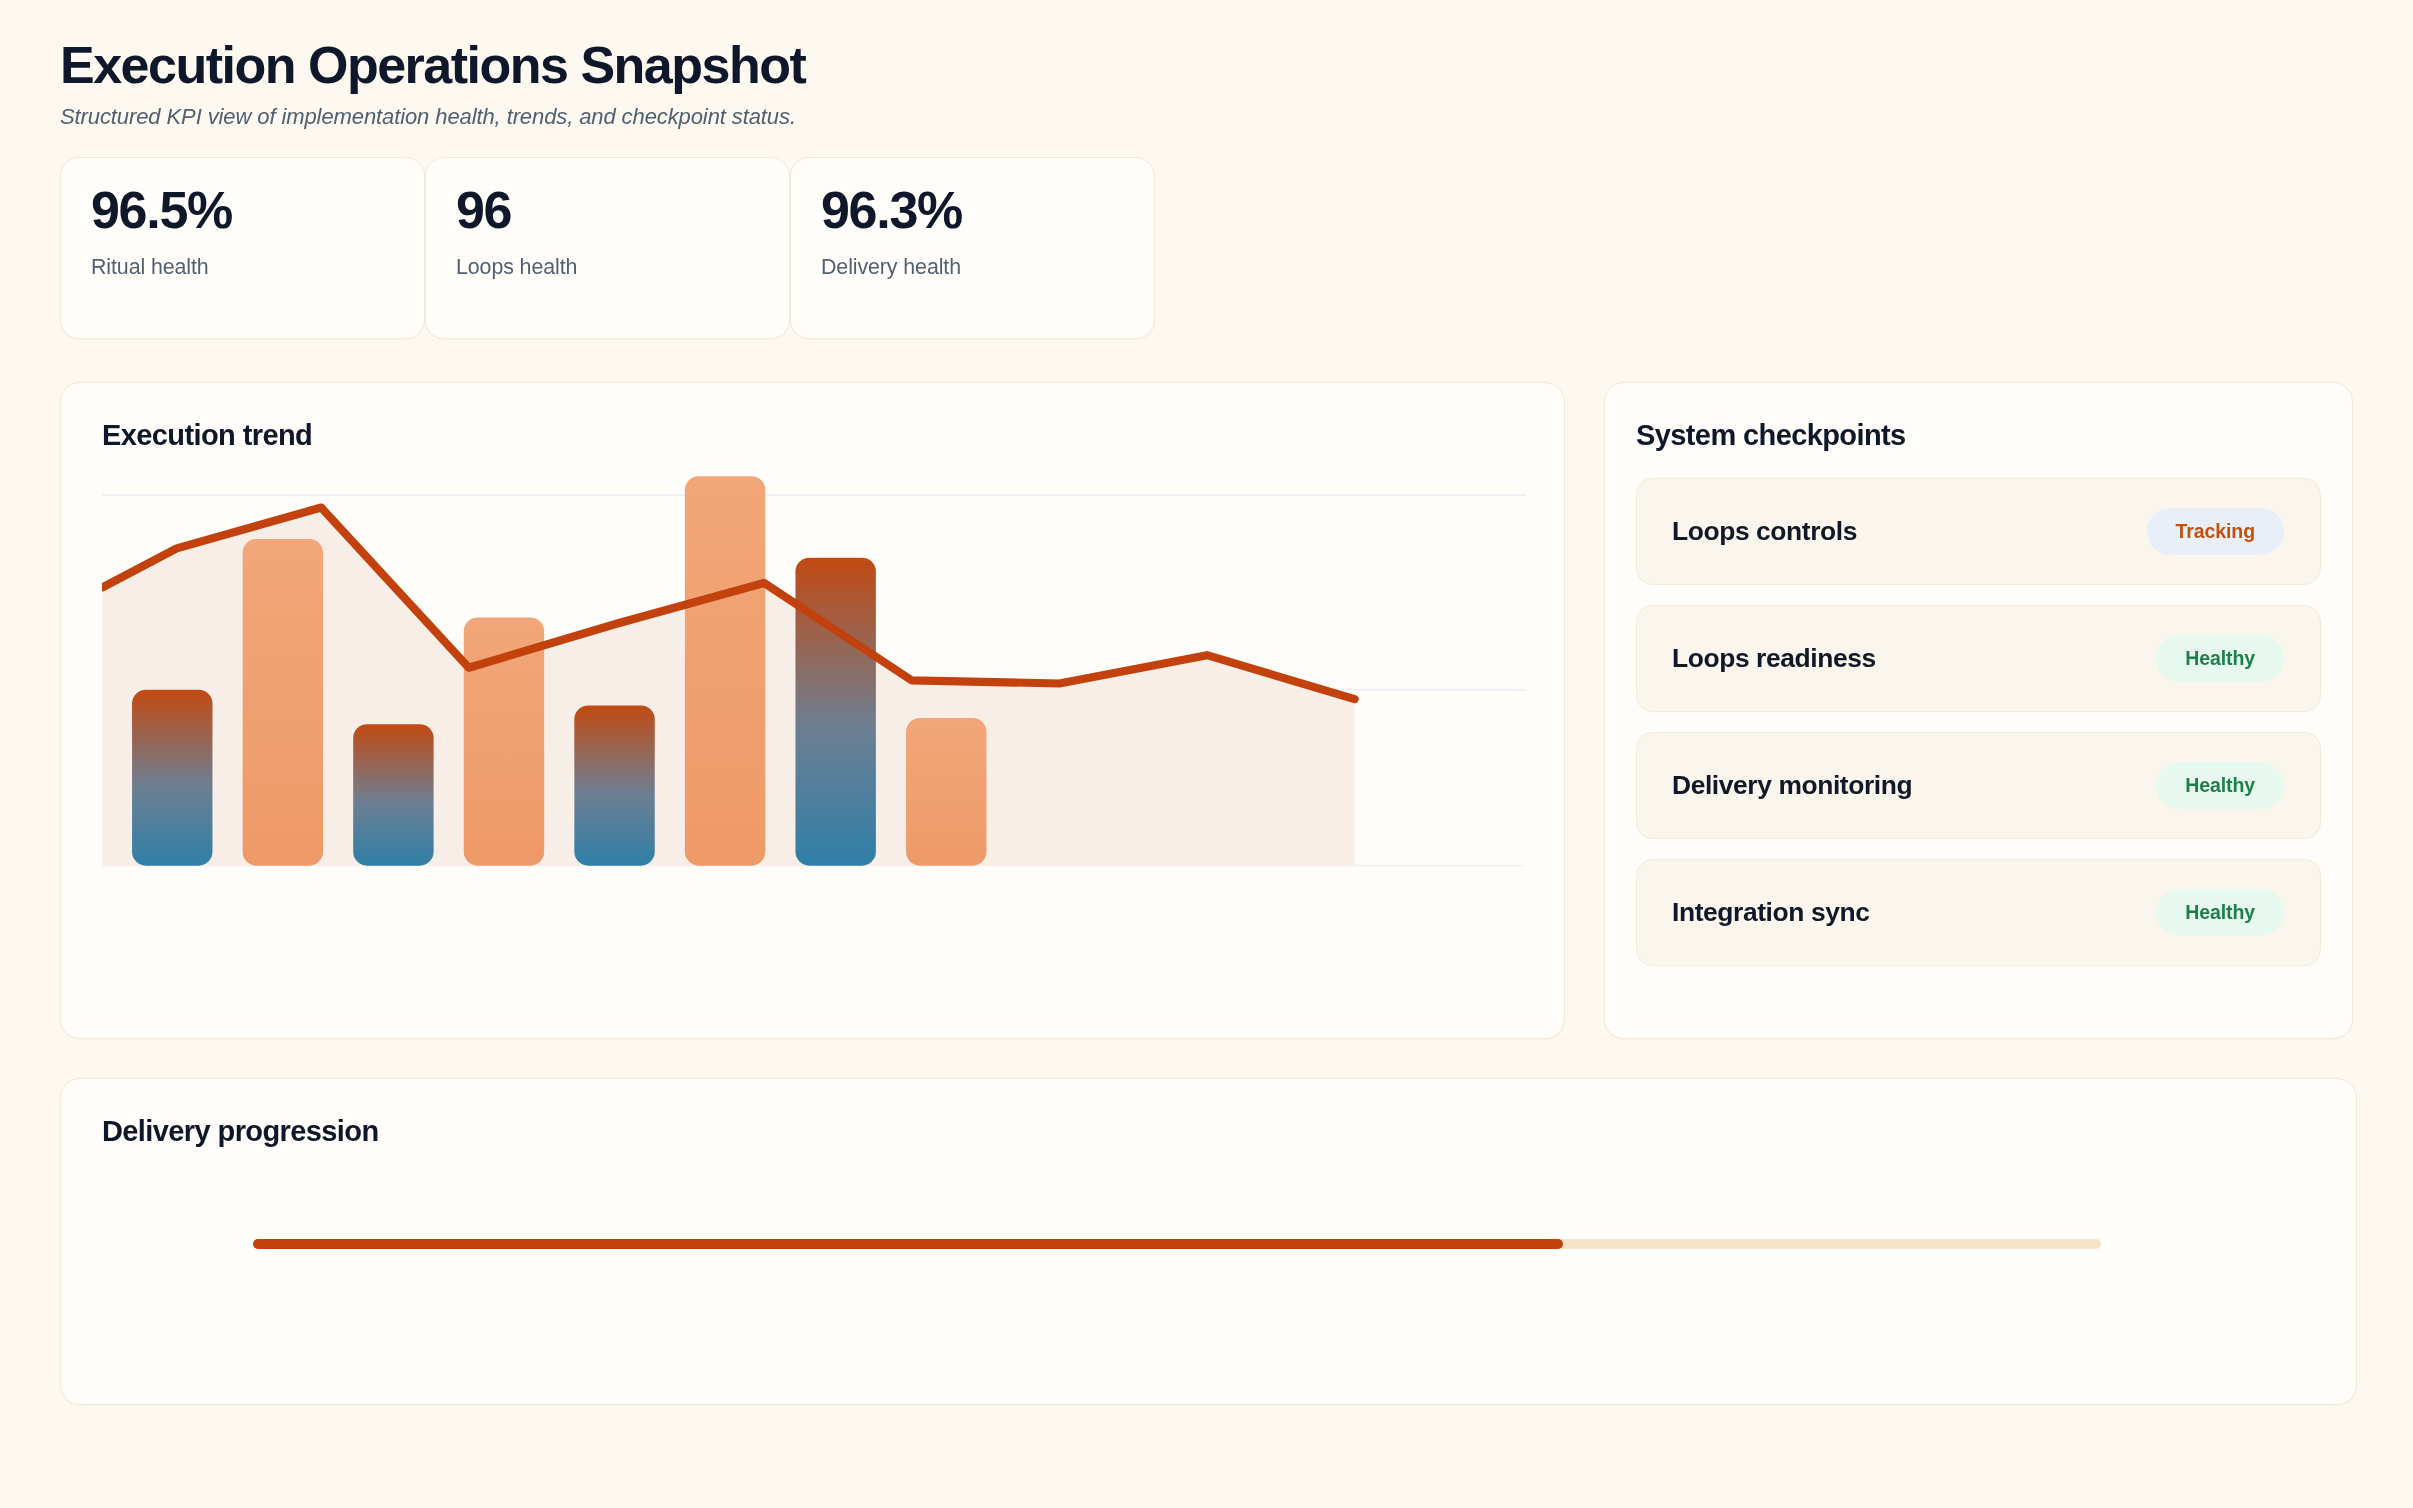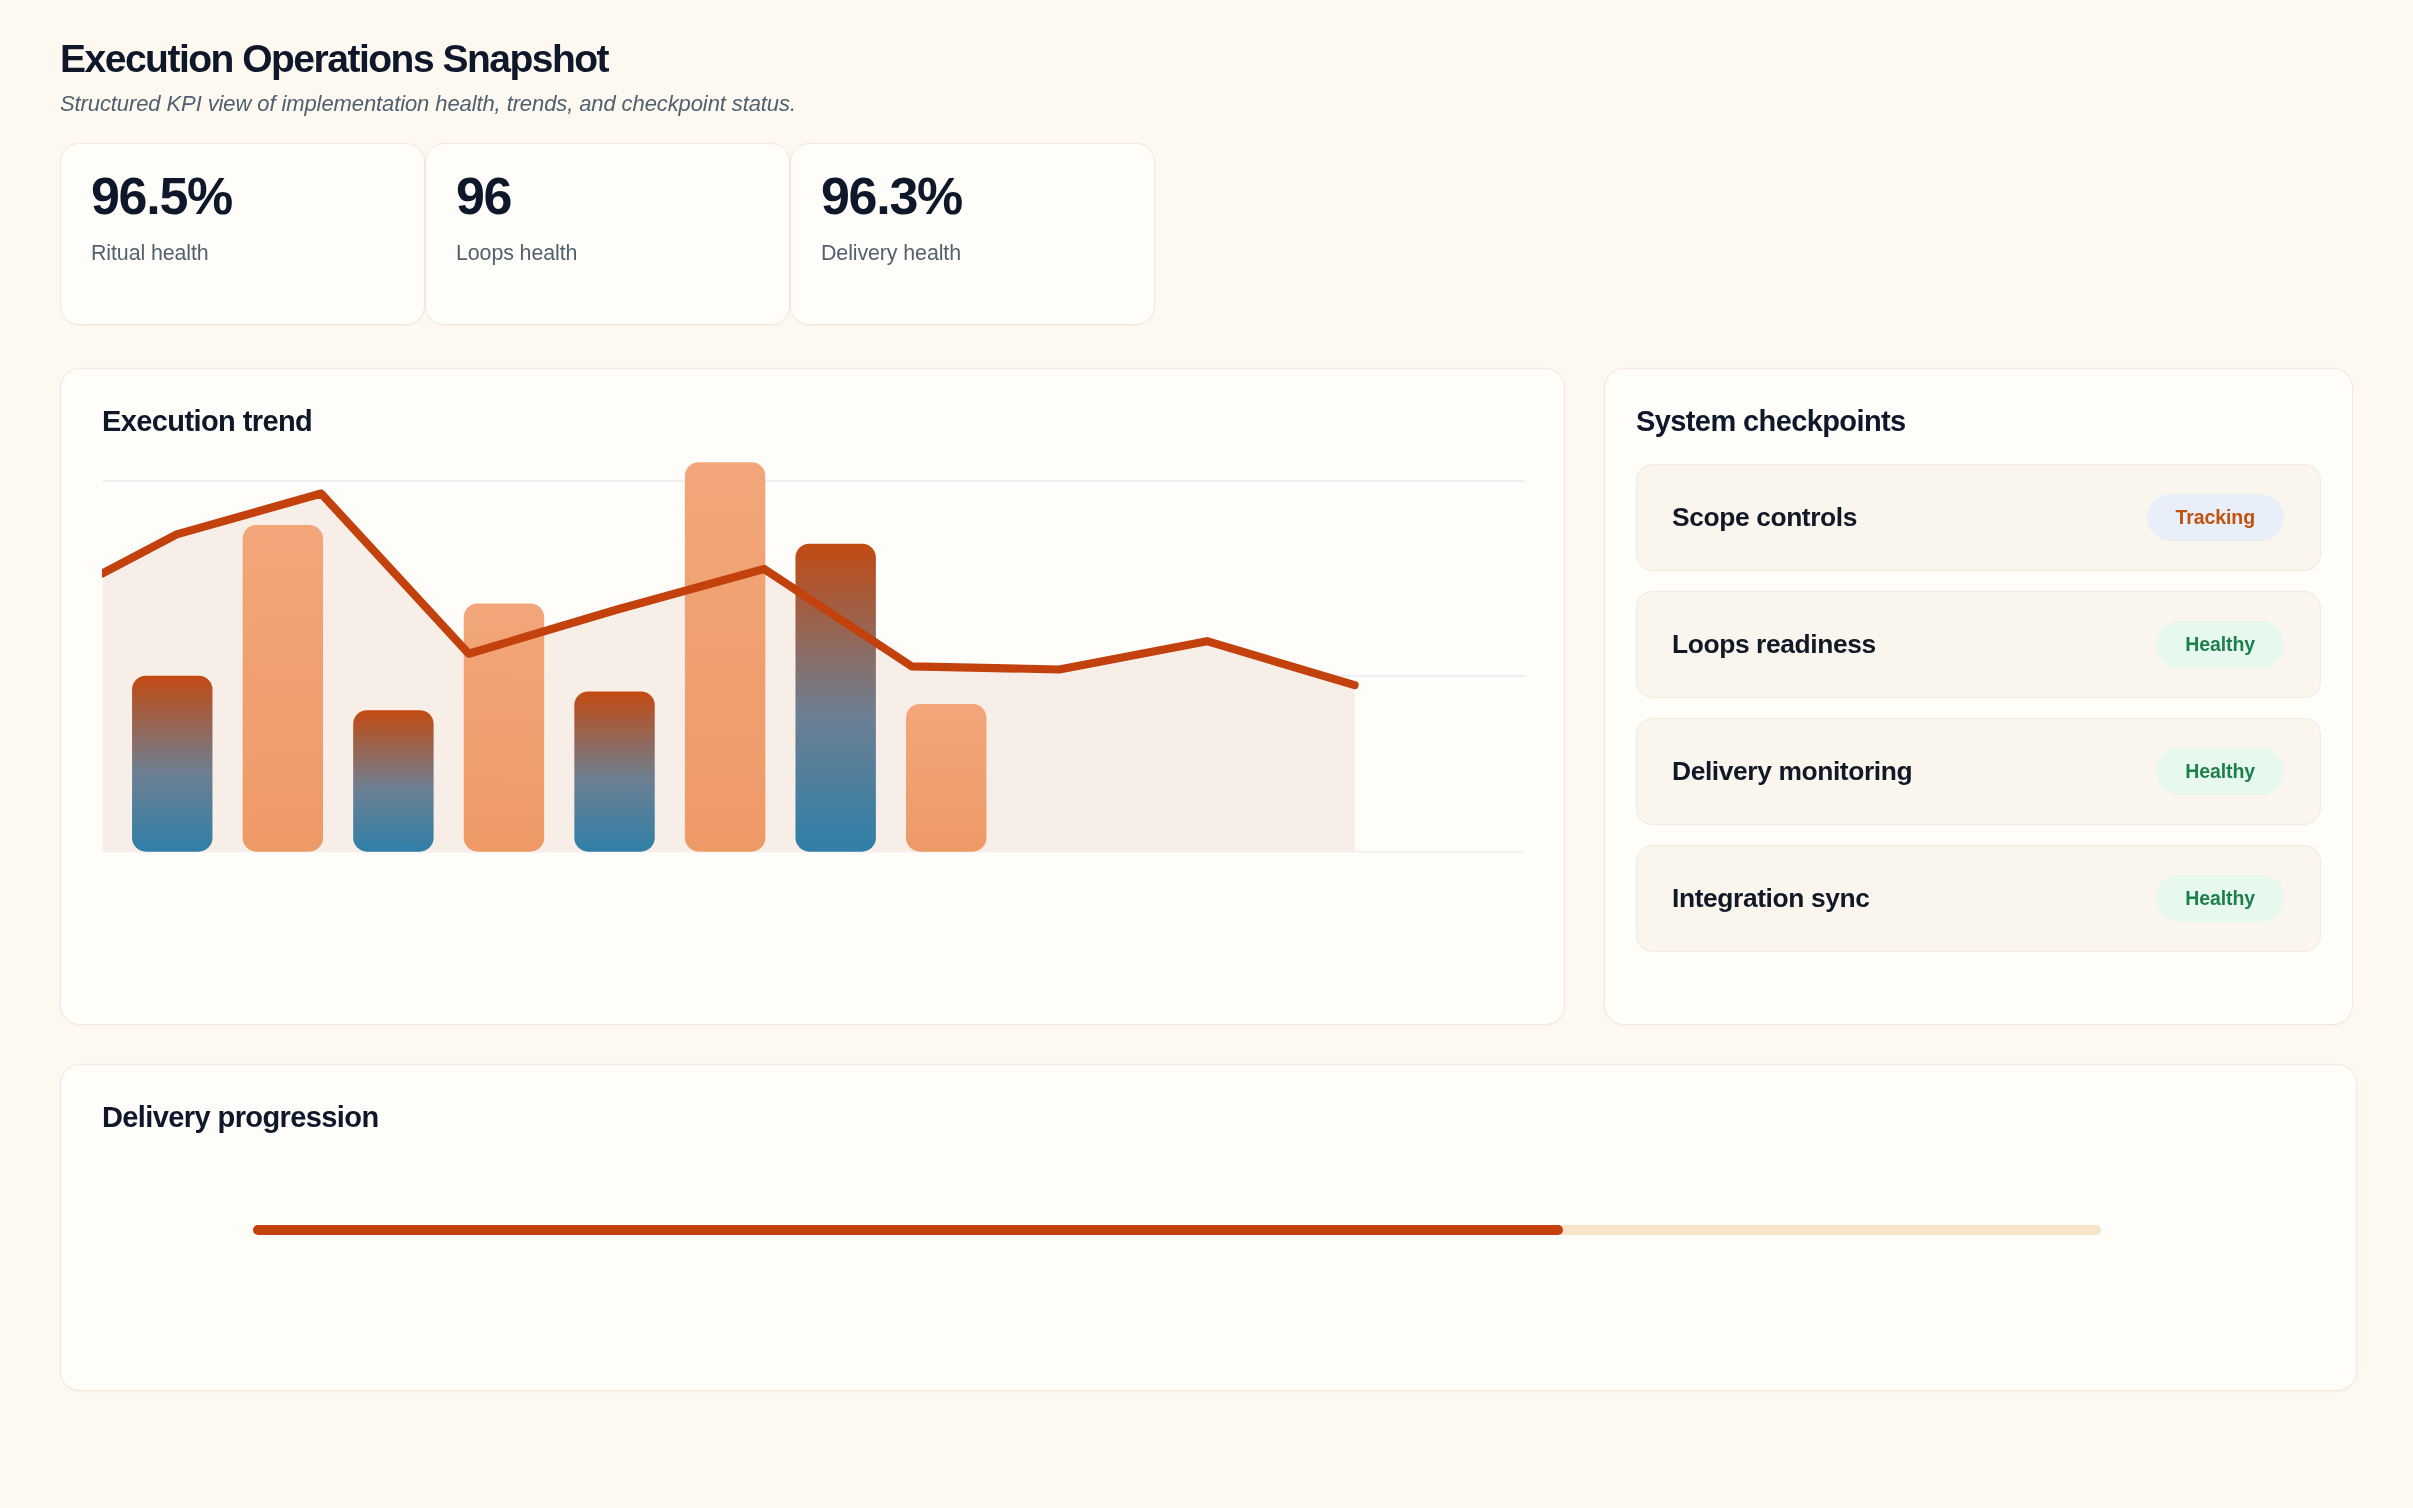--- a/index.html
+++ b/index.html
@@ -29,21 +29,21 @@
     width:2413px;height:1508px;
     background:var(--bg);
     font-family:"Liberation Sans", sans-serif;
     color:var(--ink);
     overflow:hidden;
   }
   .page{padding:38px 60px 0 60px;}
 
   
   .page-title{
-    font-size:39px;
+    font-size:52px;
     font-weight:700;
     letter-spacing:-1.5px;
     line-height:1.06;
     margin:0 0 3.8px 0;
     color:#0F172A;
   }
   .page-sub{
     font-size:22px;
     color:#4F6070;
     margin:11.3px 0 0 0;
@@ -197,21 +197,21 @@
           <polyline points="0,182 118,120 348,55 583,310 818,240 1053,175 1288,330 1523,335 1758,290 1993,360" fill="none" stroke="#C2410C" stroke-width="13" stroke-linecap="round" stroke-linejoin="round"></polyline>
         </svg>
       </div>
     </section>
 
     <section class="card ckpt-card">
       <h2 class="card-title">System checkpoints</h2>
       <div class="ckpt-list">
 
         <div class="ckpt-row">
-          <span class="ckpt-name">Scope controls</span>
+          <span class="ckpt-name">Loops controls</span>
           <span class="badge tracking">Tracking</span>
         </div>
 
         <div class="ckpt-row">
           <span class="ckpt-name">Loops readiness</span>
           <span class="badge healthy">Healthy</span>
         </div>
 
         <div class="ckpt-row">
           <span class="ckpt-name">Delivery monitoring</span>

